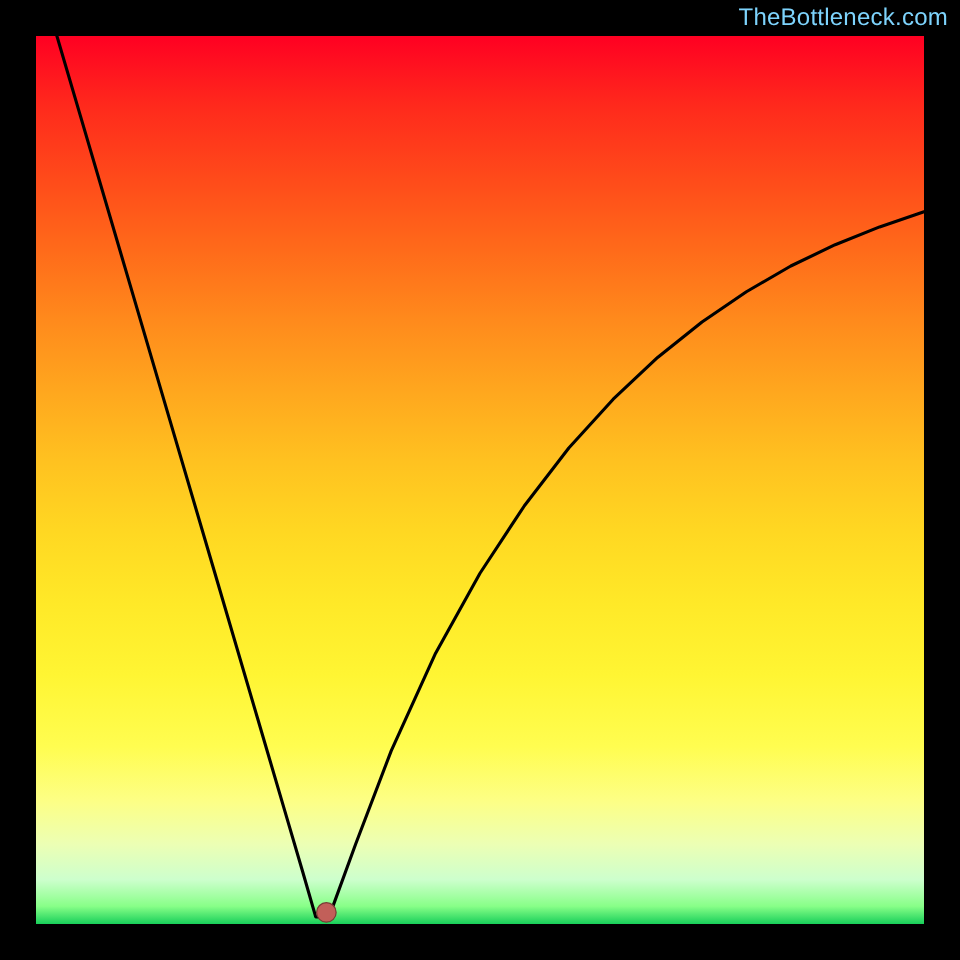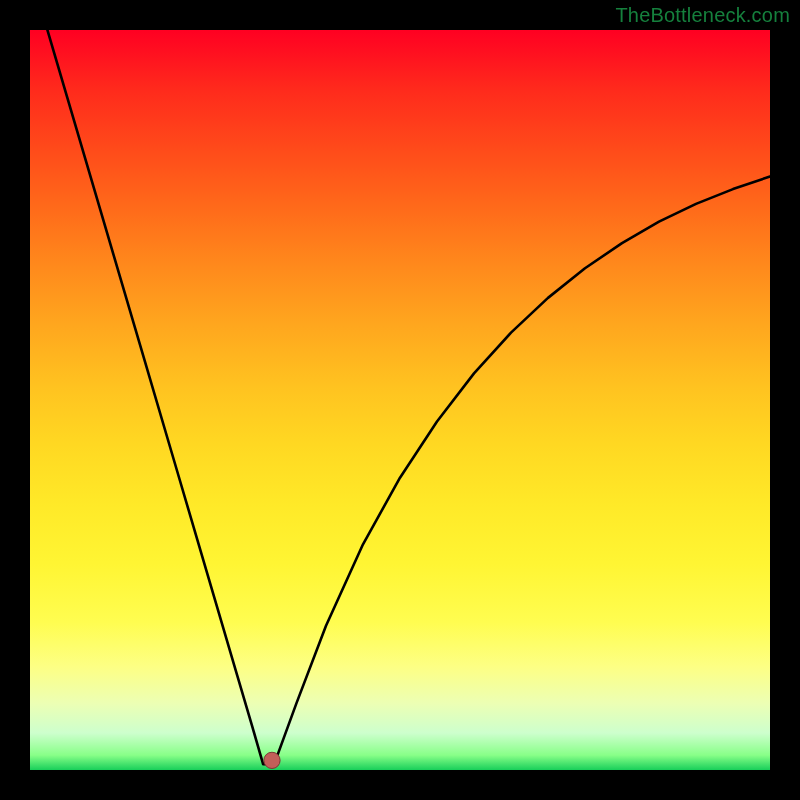--- a/index.html
+++ b/index.html
@@ -47,21 +47,21 @@
     left: 0;
     top: 0;
     width: 740px;
     height: 740px;
     overflow: visible;
   }
   .watermark {
     position: absolute;
     top: 4px;
     right: 10px;
-    color: #15803d;
+    color: #7dd3fc;
     font-size: 20px;
     font-weight: 500;
     letter-spacing: 0.2px;
     user-select: none;
   }
 </style>
 </head>
 <body>
 
 <div class="canvas">

